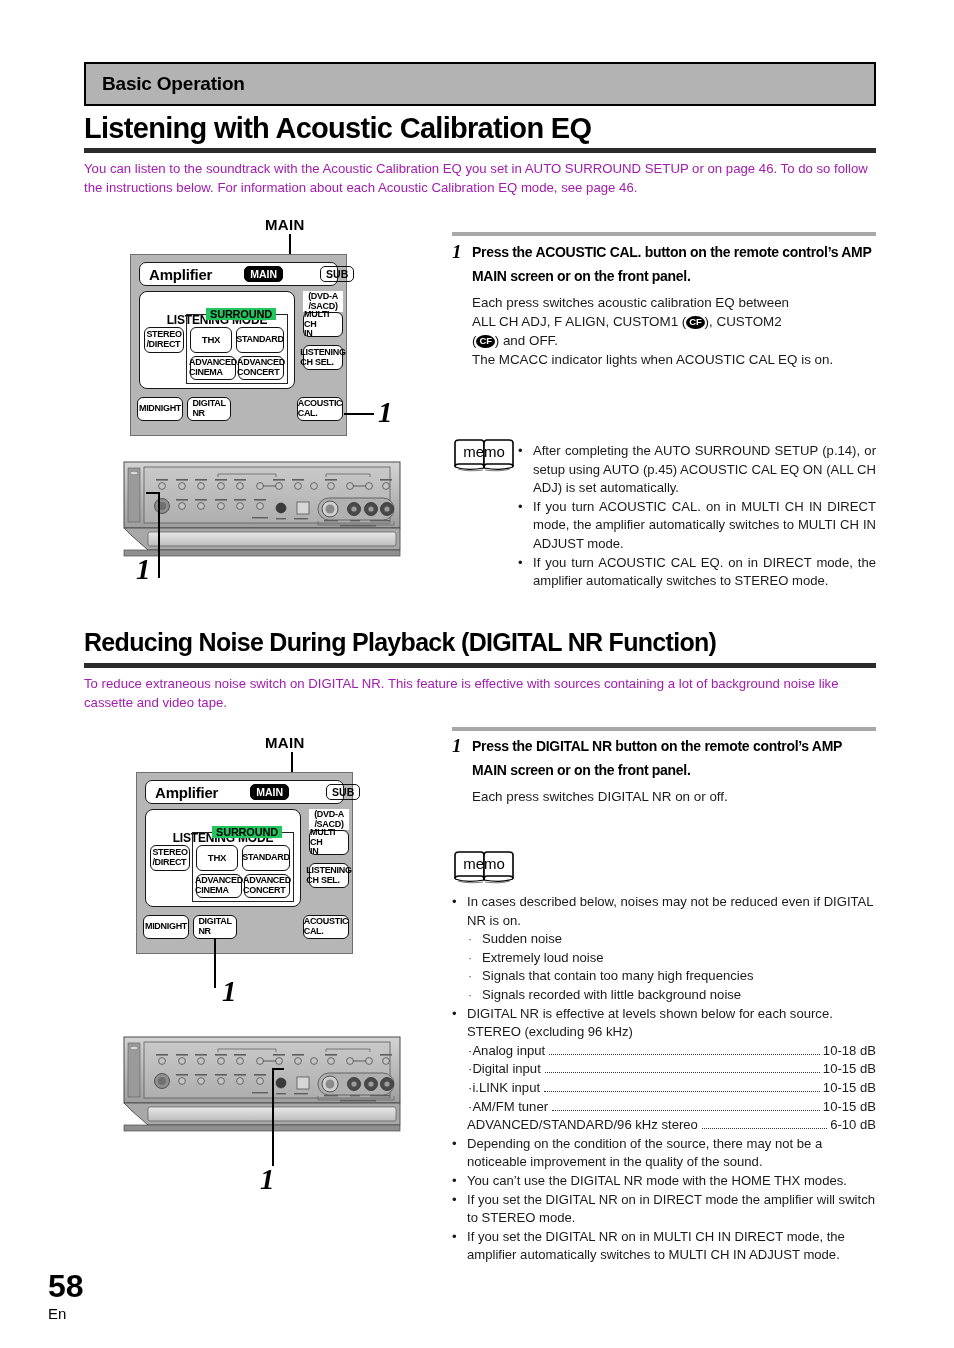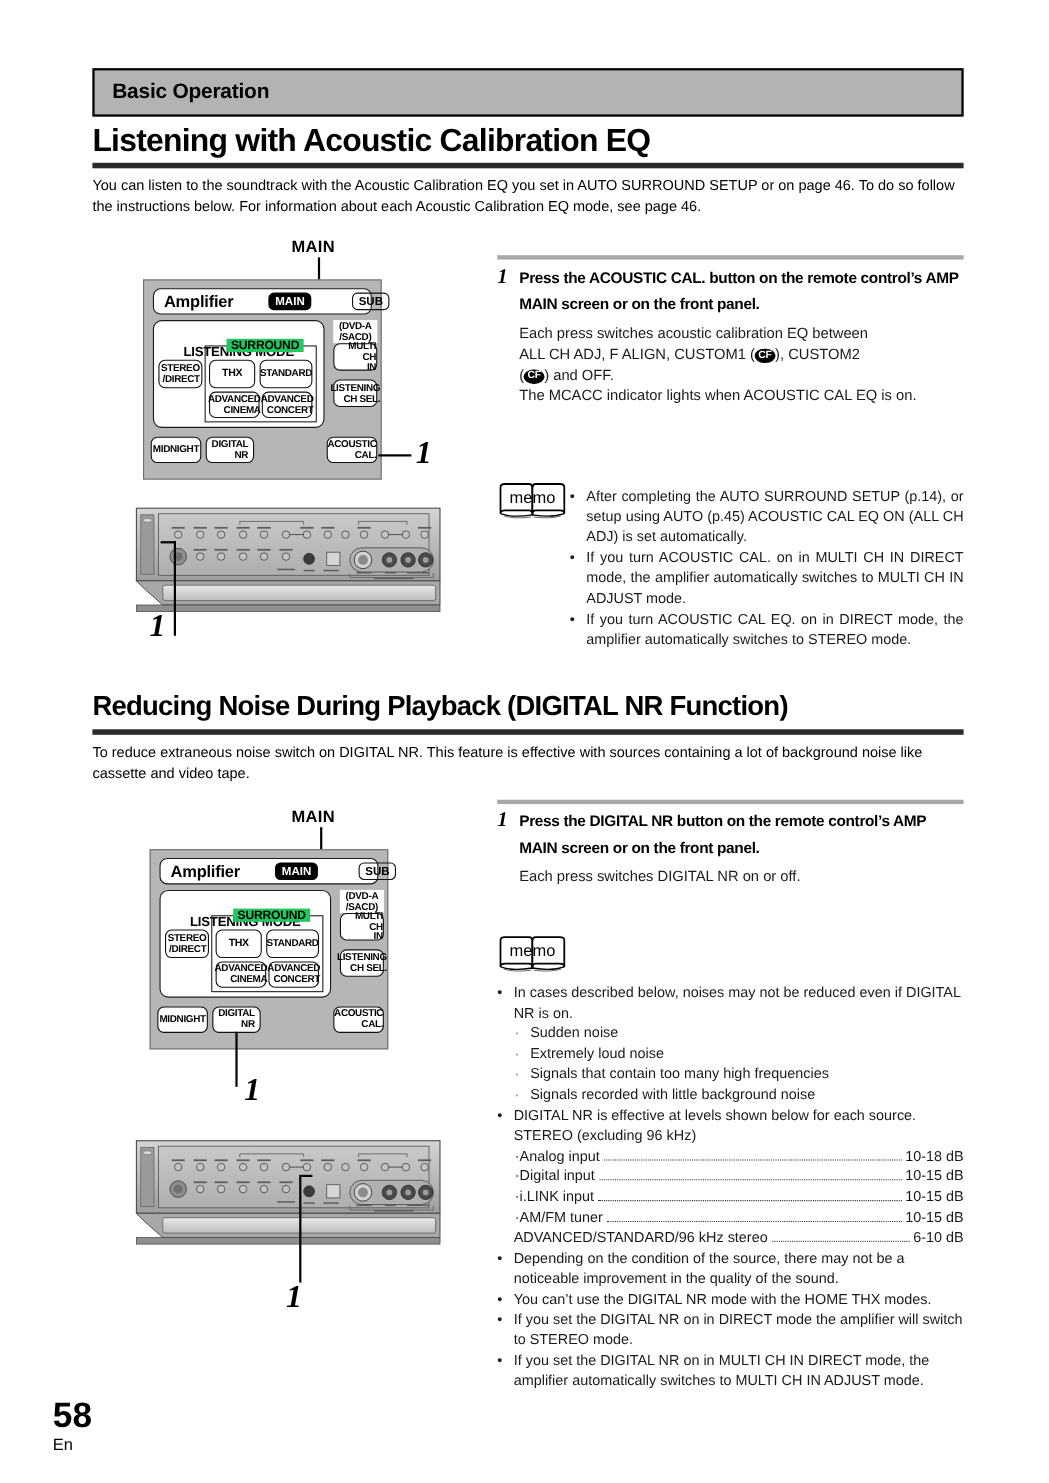--- a/index.html
+++ b/index.html
@@ -26,21 +26,21 @@
     position:absolute;left:84px;width:792px;
     font-size:29px;font-weight:bold;letter-spacing:-0.7px;
     white-space:nowrap;
   }
   .sec-rule{
     position:absolute;left:84px;width:792px;height:5px;background:#2b2b2b;
   }
 
   .intro{
     position:absolute;left:84px;width:792px;
-    font-size:13.2px;line-height:18.6px;color:#000000;
+    font-size:13.2px;line-height:18.6px;color:#a21caf;
   }
 
   
   .step-rule{position:absolute;height:4px;background:#a8a8a8;}
 
   
   .step{position:absolute;}
   .step-head{display:flex;align-items:flex-start;}
   .step-num{
     font-size:19px;font-weight:bold;font-style:italic;
@@ -102,21 +102,21 @@
   .sur-box{
     position:absolute;border:1.4px solid #222;box-sizing:border-box;
   }
   .sur-lbl{
     position:absolute;background:#22c55e;font-size:11px;font-weight:bold;
     padding:0 4px;letter-spacing:-0.2px;
   }
   .btn{
     position:absolute;background:#fff;border:1.4px solid #111;border-radius:6px;
     box-sizing:border-box;display:flex;align-items:center;justify-content:center;
-    text-align:right;font-size:9.6px;font-weight:bold;line-height:10.2px;
+    text-align:left;font-size:9.6px;font-weight:bold;line-height:10.2px;
     letter-spacing:-0.3px;
   }
   .btn.sm{font-size:9px;line-height:9.6px;}
   .lbl-white{
     position:absolute;background:#fff;text-align:center;
     font-size:9px;font-weight:bold;line-height:9.6px;letter-spacing:-0.3px;
     display:flex;align-items:center;justify-content:center;
   }
 
   

